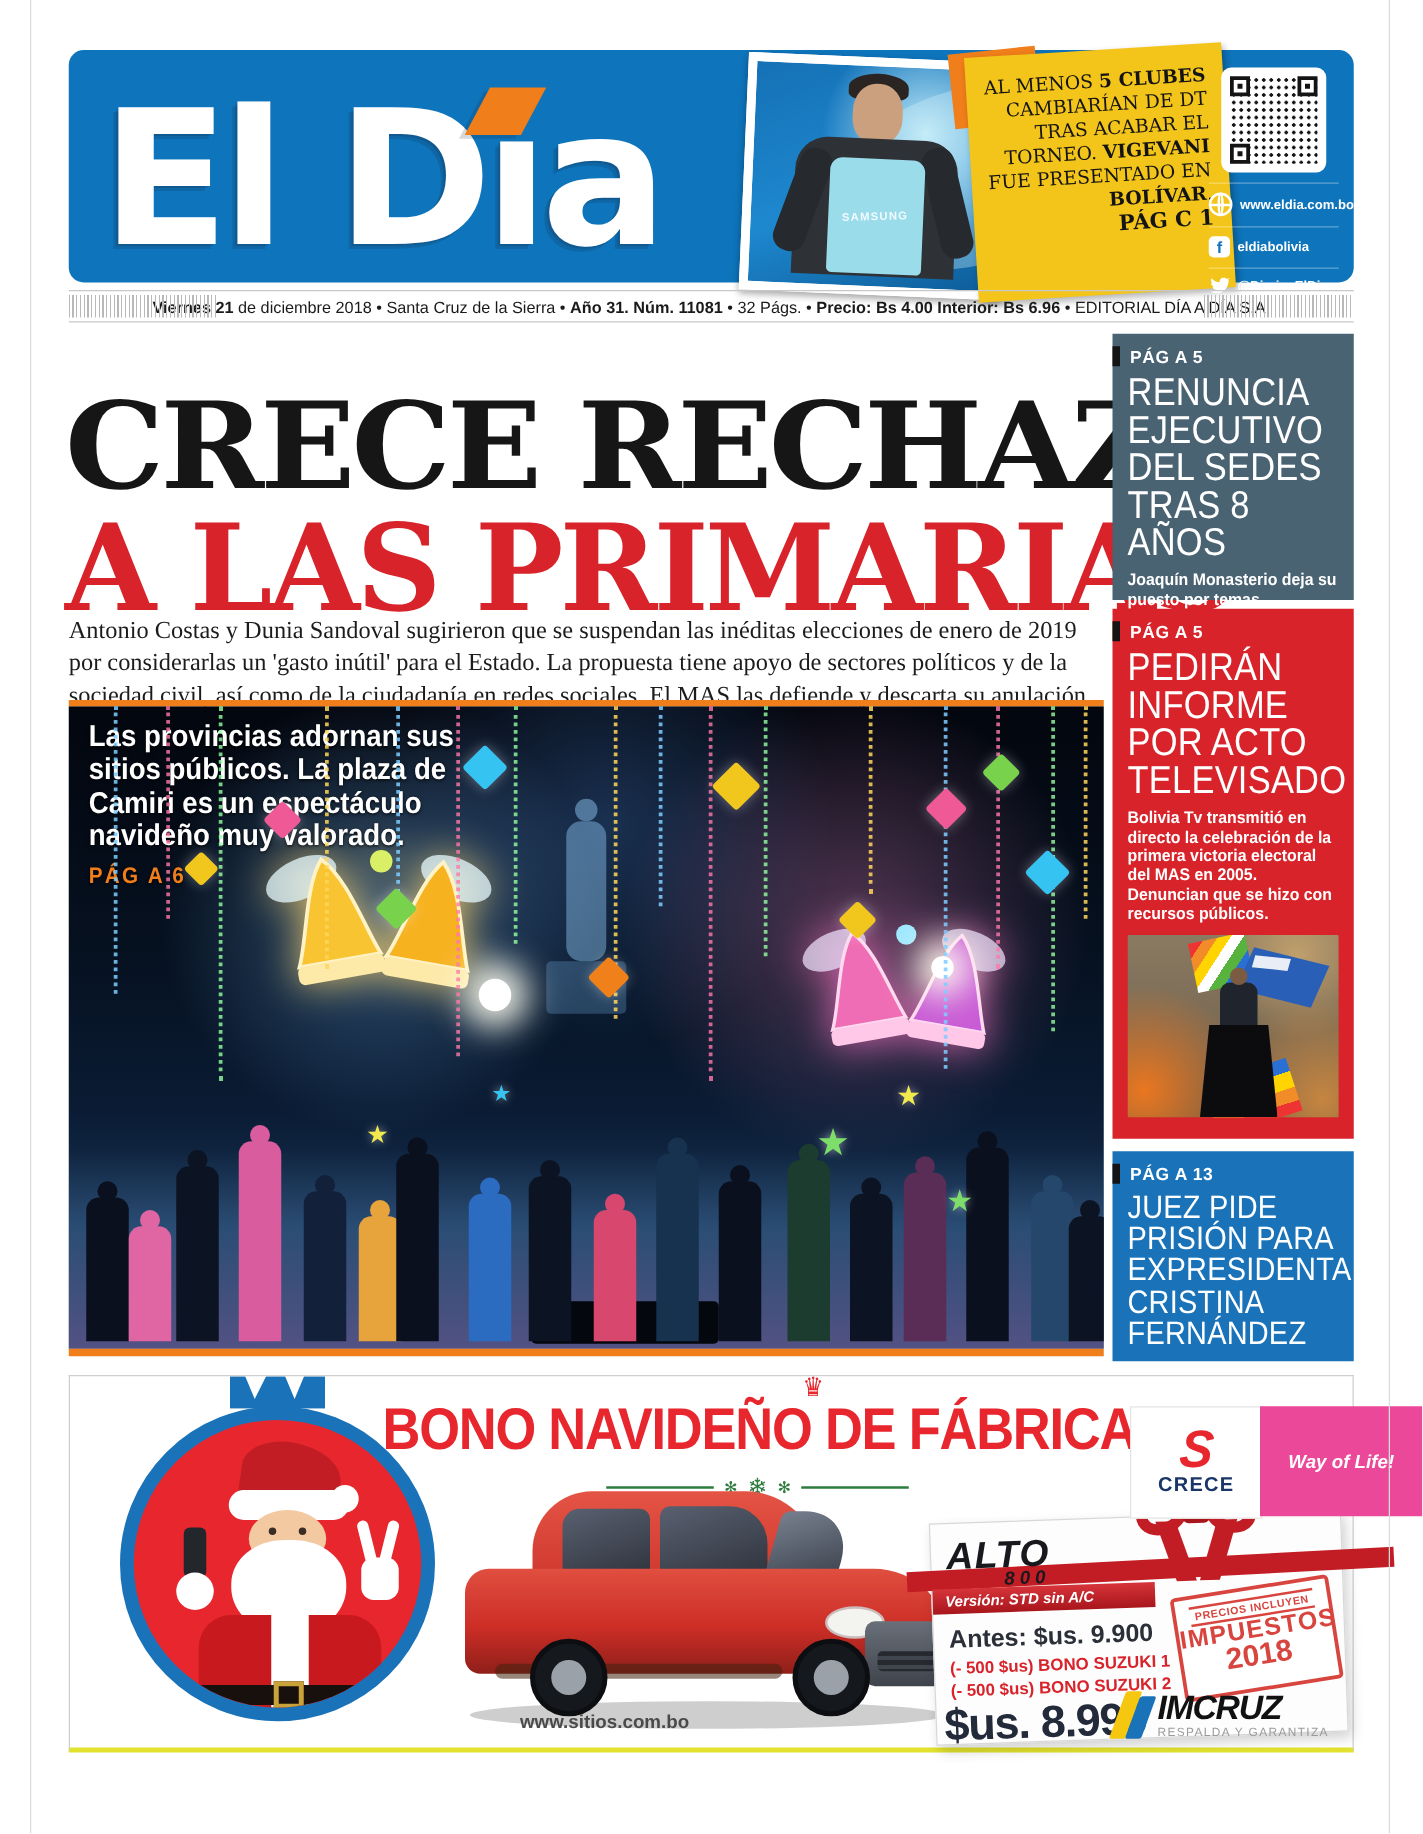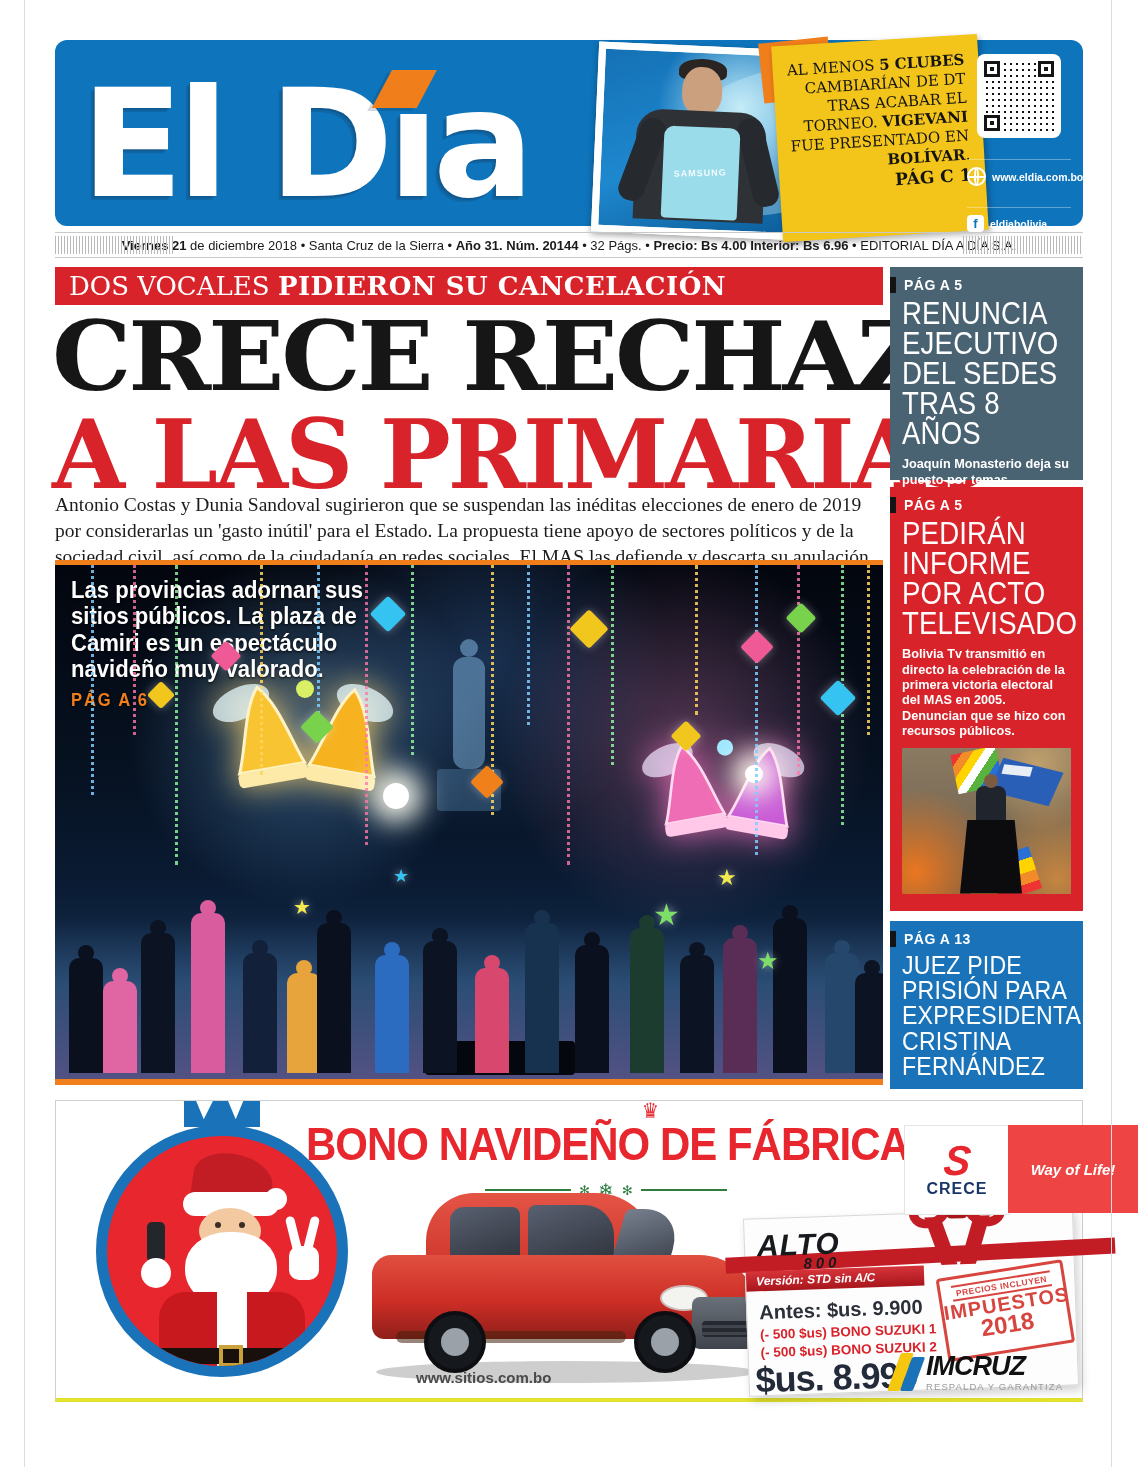--- a/index.html
+++ b/index.html
@@ -36,21 +36,21 @@
         box-shadow:2px 3px 6px rgba(0,0,0,.3);padding:16px 14px 0 10px;box-sizing:border-box;
         font-family:"DejaVu Serif",serif;font-size:15px;line-height:1.27;color:#141414;text-align:right;}
   .teaser b{font-weight:bold;}
   .teaser .pg{font-size:17px;font-weight:bold;}
   .rail{position:absolute;right:12px;top:14px;width:104px;}
   .qr{width:84px;height:84px;background:#fff;border-radius:8px;margin:0 auto;position:relative;padding:7px;box-sizing:border-box;}
   .qr-pattern{position:absolute;inset:7px;background:radial-gradient(#141414 34%,transparent 36%) 0 0/6px 6px;}
   .finder{position:absolute;width:16px;height:16px;border:3px solid #141414;background:#fff;box-sizing:border-box;}
   .finder::after{content:'';position:absolute;left:3px;top:3px;width:4px;height:4px;background:#141414;}
   .f1{left:7px;top:7px;} .f2{right:7px;top:7px;} .f3{left:7px;bottom:7px;}
-  .social-row{display:flex;align-items:center;gap:6px;margin-top:21px;padding-top:7px;border-top:1px solid rgba(255,255,255,.35);}
+  .social-row{display:flex;align-items:center;gap:6px;margin-top:8px;padding-top:7px;border-top:1px solid rgba(255,255,255,.35);}
   .social-row:first-of-type{border-top:none;}
   .social-row .lbl{color:#fff;font-size:10.5px;font-weight:bold;white-space:nowrap;}
   .globe{width:15px;height:15px;border:2px solid #fff;border-radius:50%;position:relative;flex:0 0 auto;}
   .globe::before{content:'';position:absolute;left:-1px;right:-1px;top:50%;height:2px;margin-top:-1px;background:#fff;}
   .globe::after{content:'';position:absolute;left:33%;top:-2px;bottom:-2px;width:34%;border:2px solid #fff;border-radius:50%;box-sizing:border-box;}
   .fb{width:17px;height:17px;border-radius:4px;background:#fff;color:#0e74bb;font-weight:bold;font-size:13px;
       display:flex;align-items:center;justify-content:center;flex:0 0 auto;}
   .tw{flex:0 0 auto;display:flex;}
 
   
@@ -199,21 +199,21 @@
   .bow .loop{position:absolute;top:8px;width:44px;height:36px;border:9px solid #c21d24;border-radius:50%;box-sizing:border-box;}
   .bow .l1{left:6px;transform:rotate(-28deg);} .bow .l2{right:6px;transform:rotate(28deg);}
   .bow .knot{position:absolute;left:44px;top:16px;width:22px;height:20px;border-radius:5px;background:#a8161c;}
   .bow .tail{position:absolute;top:34px;width:16px;height:48px;background:#c21d24;}
   .bow .t1{left:30px;transform:skewX(18deg);} .bow .t2{right:30px;transform:skewX(-18deg);}
   
   .suzuki-cell{position:absolute;left:848px;top:24px;width:104px;height:88px;background:#fff;border:1px solid #e4e4e4;
         display:flex;flex-direction:column;align-items:center;justify-content:center;}
   .suzuki-s{color:#e8262d;font-weight:bold;font-style:italic;font-size:40px;line-height:.9;transform:skewX(-6deg) scaleY(1.05);}
   .suzuki-word{color:#1a3668;font-weight:bold;font-size:16px;letter-spacing:1px;margin-top:2px;}
-  .wayoflife{position:absolute;left:952px;top:24px;width:130px;height:88px;background:#ef4444;color:#fff;
+  .wayoflife{position:absolute;left:952px;top:24px;width:130px;height:88px;background:#ec4899;color:#fff;
         display:flex;align-items:center;justify-content:center;font-weight:bold;font-style:italic;font-size:15px;}
   .imcruz{position:absolute;left:838px;top:252px;display:flex;align-items:flex-start;gap:3px;}
   .slash{width:13px;height:38px;border-radius:2px;transform:skewX(-20deg);}
   .slash.y{background:#f5c70f;} .slash.b{background:#1a73b9;margin-left:-4px;height:34px;margin-top:4px;}
   .imcruz-txt{margin-left:4px;}
   .imcruz-name{font-size:27px;font-weight:bold;font-style:italic;color:#111;letter-spacing:-1px;line-height:1;}
   .imcruz-tag{font-size:9.5px;color:#9a9a9a;letter-spacing:1.1px;margin-top:1px;}
   .ad-url{position:absolute;left:360px;top:268px;font-size:15px;font-weight:bold;color:#4a4a4a;}
 </style>
 </head>
@@ -264,24 +264,23 @@
             <svg width="17" height="14" viewBox="0 0 24 20">
               <path fill="#ffffff" d="M24 2.3c-.9.4-1.8.7-2.8.8 1-.6 1.8-1.6 2.1-2.7-.9.6-2 1-3.1 1.2C19.3.6 18.1 0 16.8 0c-2.5 0-4.5 2-4.5 4.5 0 .35.04.7.1 1C8.6 5.3 5.3 3.5 3.1.8 2.7 1.5 2.5 2.2 2.5 3c0 1.6.8 2.9 2 3.7-.7 0-1.4-.2-2-.5v.05c0 2.2 1.6 4 3.6 4.4-.4.1-.8.2-1.2.2-.3 0-.6 0-.9-.1.6 1.8 2.3 3.1 4.2 3.2-1.5 1.2-3.5 1.9-5.6 1.9-.4 0-.7 0-1.1-.06C3.5 17.1 5.9 18 8.5 18c9 0 14-7.5 14-14v-.6c1-.7 1.8-1.6 2.5-2.6z"></path>
             </svg>
           </span>
         <span class="lbl">@Diario_ElDia</span>
       </div>
     </div>
   </header>
 
   <div class="dateline">
-    <span><b>Viernes 21</b><span> de diciembre 2018 • Santa Cruz de la Sierra • </span><b>Año 31. Núm. 20144</b><span> • 32 Págs. • </span><b>Precio: Bs 4.00 Interior: Bs 6.96</b><span> • EDITORIAL DÍA A DÍA S.A.</span></span>
+    <span><b>Viernes 21</b><span> de diciembre 2018 • Santa Cruz de la Sierra • </span><b>Año 31. Núm. 11081</b><span> • 32 Págs. • </span><b>Precio: Bs 4.00 Interior: Bs 6.96</b><span> • EDITORIAL DÍA A DÍA S.A.</span></span>
   </div>
 
-  <div class="kicker"><span>DOS VOCALES </span><b>PIDIERON SU CANCELACIÓN</b></div>
   <div class="hl hl1">CRECE RECHAZO</div>
   <div class="hl hl2">A LAS PRIMARIAS</div>
   <p class="lede"><span>Antonio Costas y Dunia Sandoval sugirieron que se suspendan las inéditas elecciones de enero de 2019 por considerarlas un 'gasto inútil' para el Estado. La propuesta tiene apoyo de sectores políticos y de la sociedad civil, así como de la ciudadanía en redes sociales. El MAS las defiende y descarta su anulación. </span><span class="pages">PÁGS A 8-9</span></p>
 
   <figure class="photo" style="margin:0">
     <div class="floor"></div>
     <div class="statue"></div>
 
     <svg class="bells" style="left:150px;top:110px;position:absolute" width="200" height="150" viewBox="0 0 200 150">
       <ellipse cx="36" cy="28" rx="30" ry="16" fill="rgba(230,250,255,.75)" transform="rotate(-24 36 28)"></ellipse>

